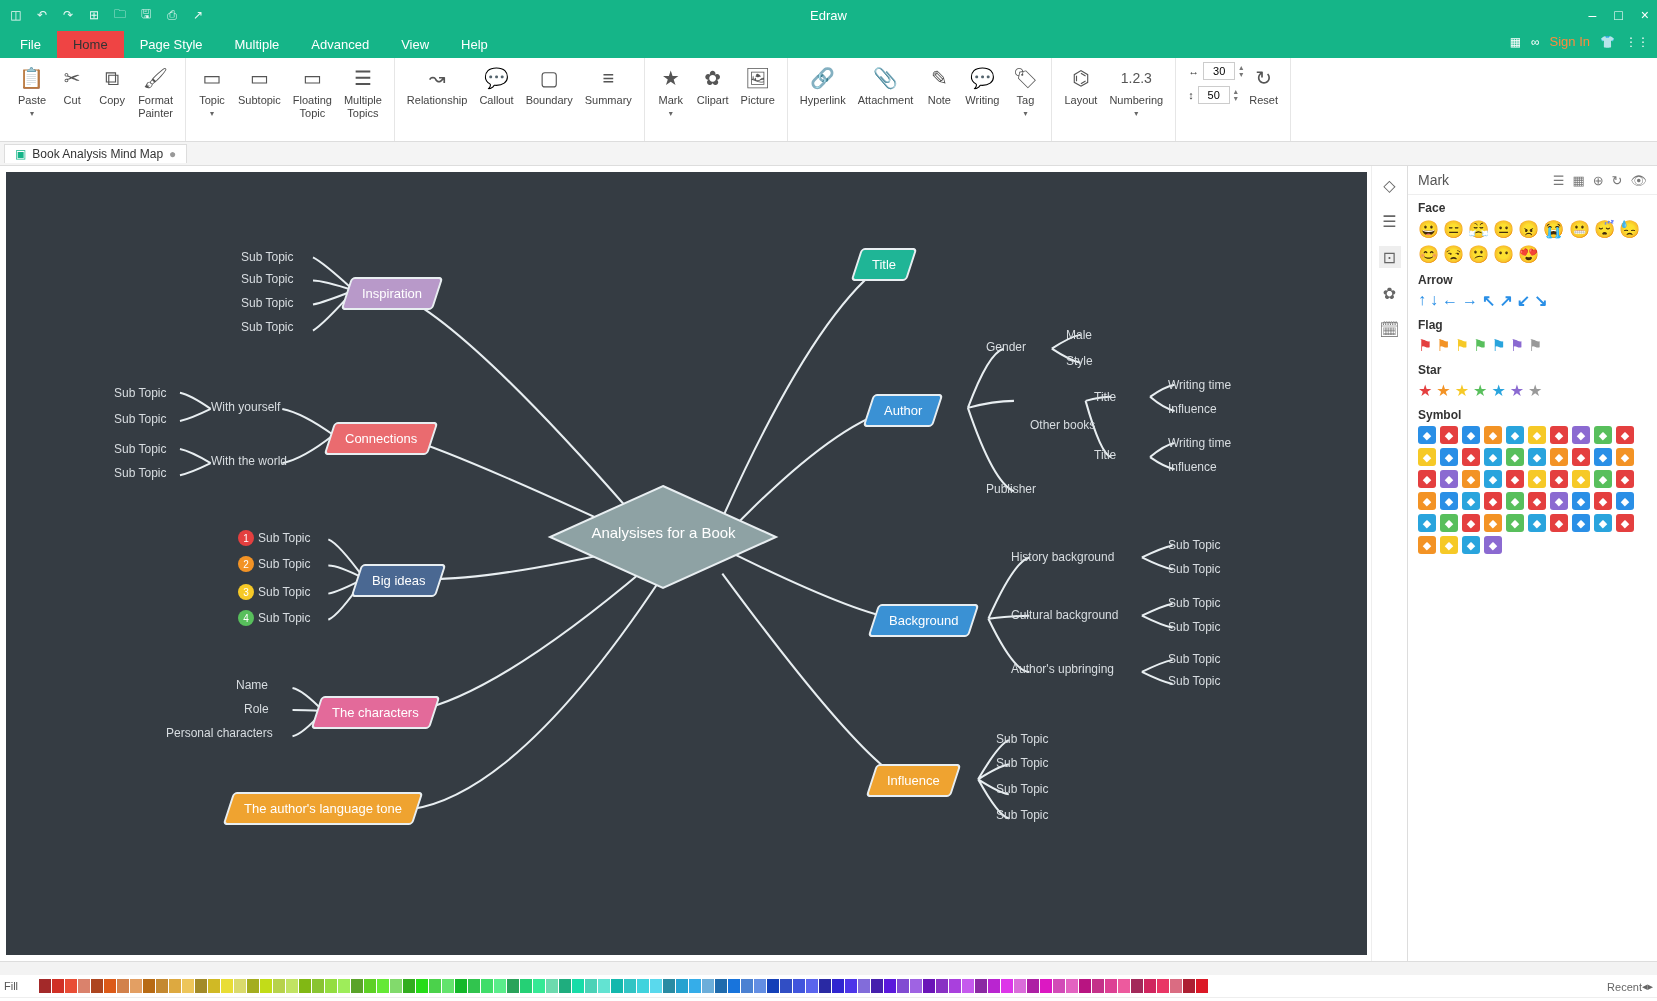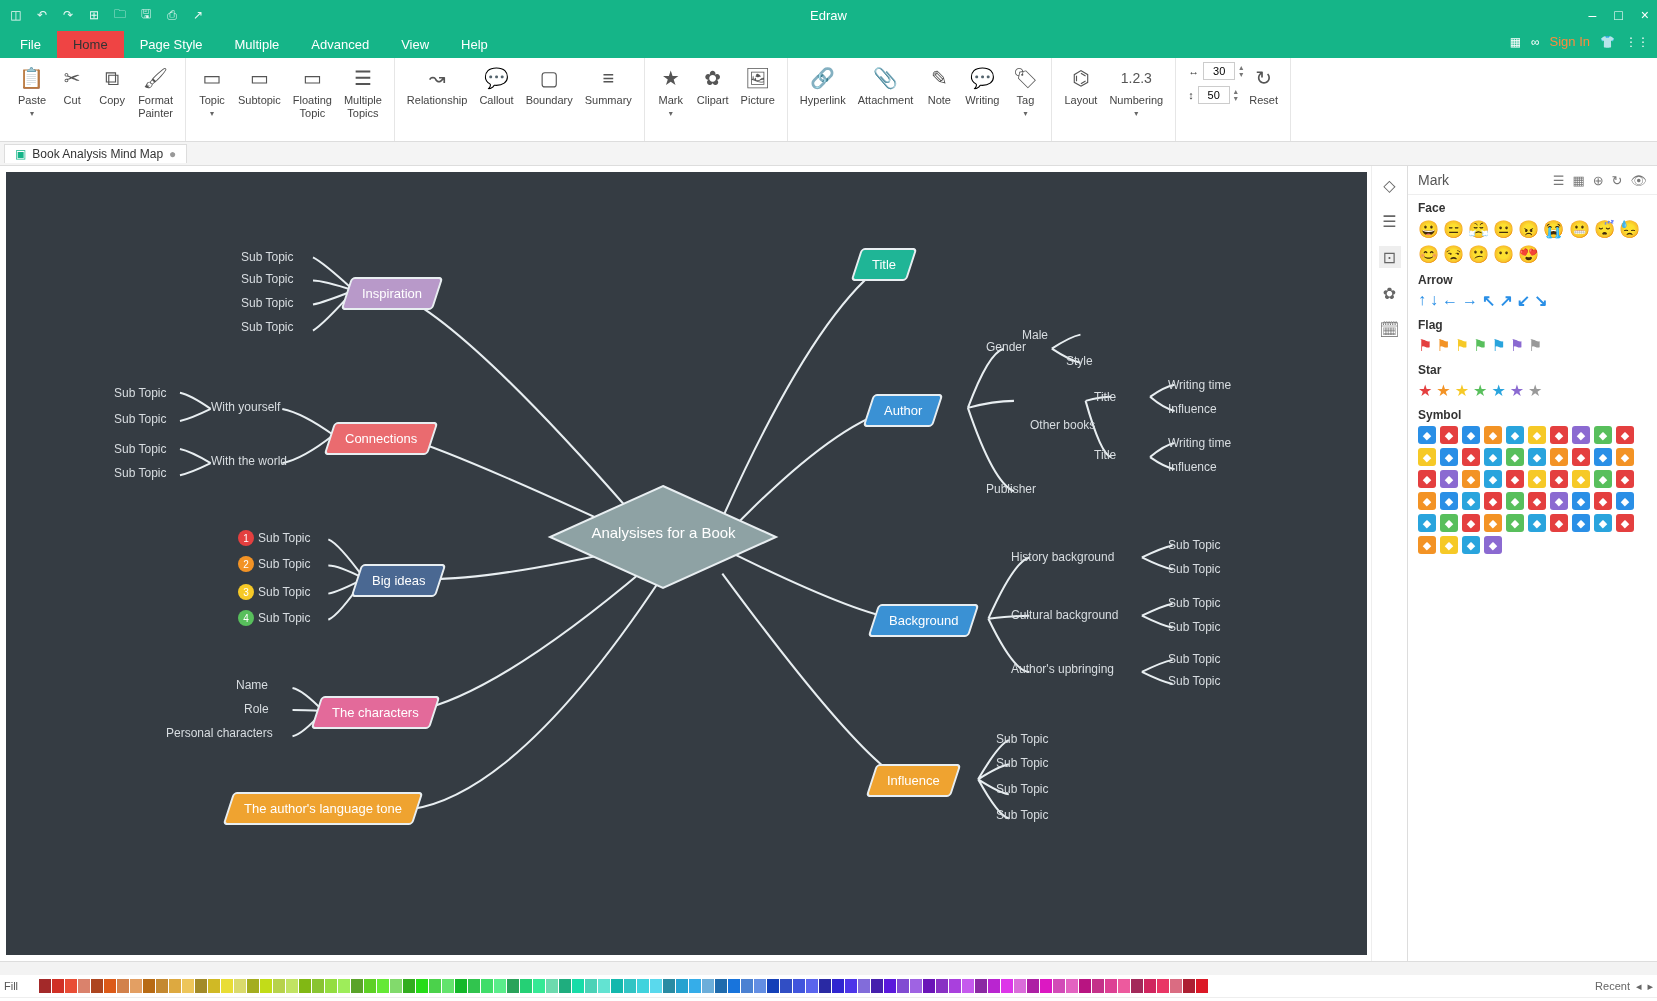--- a/index.html
+++ b/index.html
@@ -62,21 +62,21 @@
 .arrow{font-size:16px;color:#2a8fe6;font-weight:700}
 .flag{font-size:16px}
 .star{font-size:16px}
 .sym{width:18px;height:18px;border-radius:3px;display:inline-flex;align-items:center;justify-content:center;color:#fff;font-size:11px}
 .reslist{display:grid;grid-template-columns:repeat(3,1fr);gap:6px 10px;font-size:12px;color:#555;padding-top:2px}
 
 .hscroll{height:14px;background:#f3f3f3;border-top:1px solid #ddd}
 .colorstrip{height:22px;display:flex;align-items:center;padding:0 4px;gap:1px}
 .colorstrip .lbl{font-size:11px;color:#555;margin-right:20px}
 .colorstrip .sw{width:12px;height:14px}
-.colorstrip .after{margin-left:auto;font-size:11px;color:#666;display:flex;gap:6px;align-items:center}
+.colorstrip .after{margin-left:auto;font-size:11px;color:#666;display:flex;align-items:flex-end}
 .status{height:18px;display:flex;align-items:center;padding:0 6px;font-size:11px;color:#2266cc;justify-content:space-between;border-top:1px solid #eee}
 .status .link{text-decoration:underline}
 .status .rs{display:flex;align-items:center;gap:10px;color:#666}
 </style>
 </head>
 <body>
 
 <div class="titlebar">
   <div class="qat">
     <span>◫</span>
@@ -328,21 +328,21 @@
       <div class="leaf" style="left:230px;top:506px">Name</div>
       <div class="leaf" style="left:238px;top:530px">Role</div>
       <div class="leaf" style="left:160px;top:554px">Personal characters</div>
 
       <div class="node skew" style="left:222px;top:620px;background:#efa330;border:2px solid #e8eef1"><span>The author's language tone</span></div>
 
       <div class="node skew" style="left:850px;top:76px;background:#1fb596;border:2px solid #e8eef1"><span>Title</span></div>
 
       <div class="node skew" style="left:862px;top:222px;background:#3a91d4;border:2px solid #e8eef1"><span>Author</span></div>
       <div class="leaf" style="left:980px;top:168px">Gender</div>
-      <div class="leaf" style="left:1016px;top:156px">Male</div>
+      <div class="leaf" style="left:1060px;top:156px">Male</div>
       <div class="leaf" style="left:1060px;top:182px">Style</div>
       <div class="leaf" style="left:1024px;top:246px">Other books</div>
       <div class="leaf" style="left:1088px;top:218px">Title</div>
       <div class="leaf" style="left:1162px;top:206px">Writing time</div>
       <div class="leaf" style="left:1162px;top:230px">Influence</div>
       <div class="leaf" style="left:1088px;top:276px">Title</div>
       <div class="leaf" style="left:1162px;top:264px">Writing time</div>
       <div class="leaf" style="left:1162px;top:288px">Influence</div>
       <div class="leaf" style="left:980px;top:310px">Publisher</div>
 

